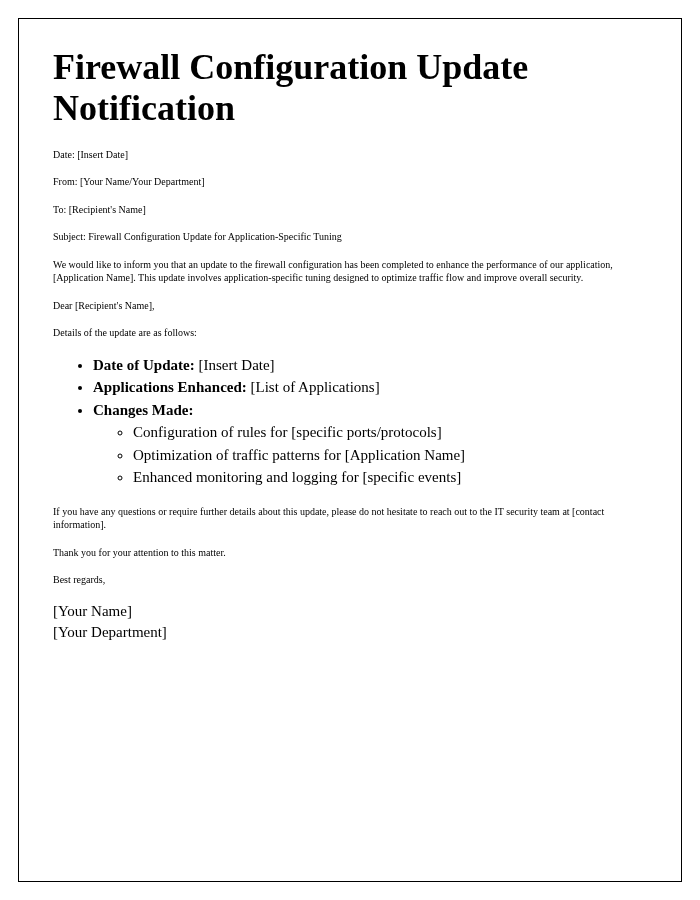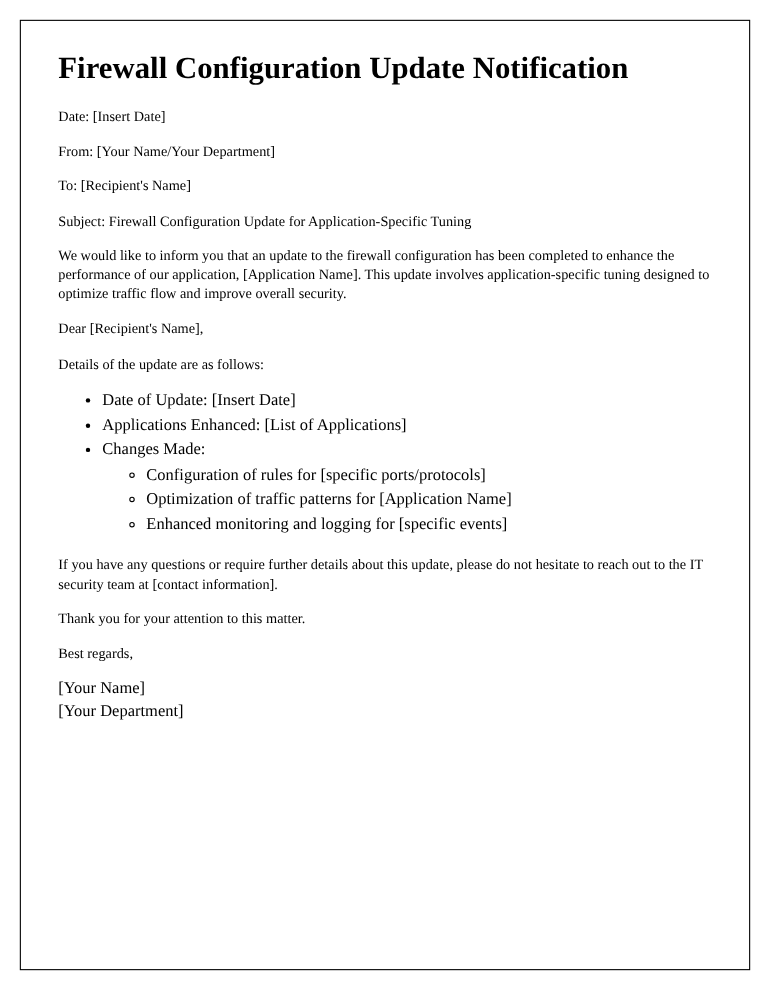--- a/index.html
+++ b/index.html
@@ -14,42 +14,42 @@
       height: 900px;
       padding: 18px;
     }
     .document-frame {
       border: 1px solid #000;
       width: 100%;
       height: 100%;
       padding: 28px 34px;
     }
     h1 {
-      font-size: 28px;
+      font-size: 36px;
       font-weight: bold;
       margin-bottom: 18px;
       line-height: 1.15;
     }
     p {
-      font-size: 13px;
+      font-size: 10px;
       margin-bottom: 14px;
       line-height: 1.35;
     }
     ul {
       margin-left: 40px;
       margin-bottom: 14px;
       font-size: 15px;
       line-height: 1.5;
     }
     ul ul {
       list-style-type: circle;
       margin-bottom: 16px;
     }
     .bold {
-      font-weight: normal;
+      font-weight: bold;
     }
     .signature-block {
       font-size: 15px;
       line-height: 1.4;
     }
   </style>
 </head>
 <body>
 
 <div class="document-frame">

